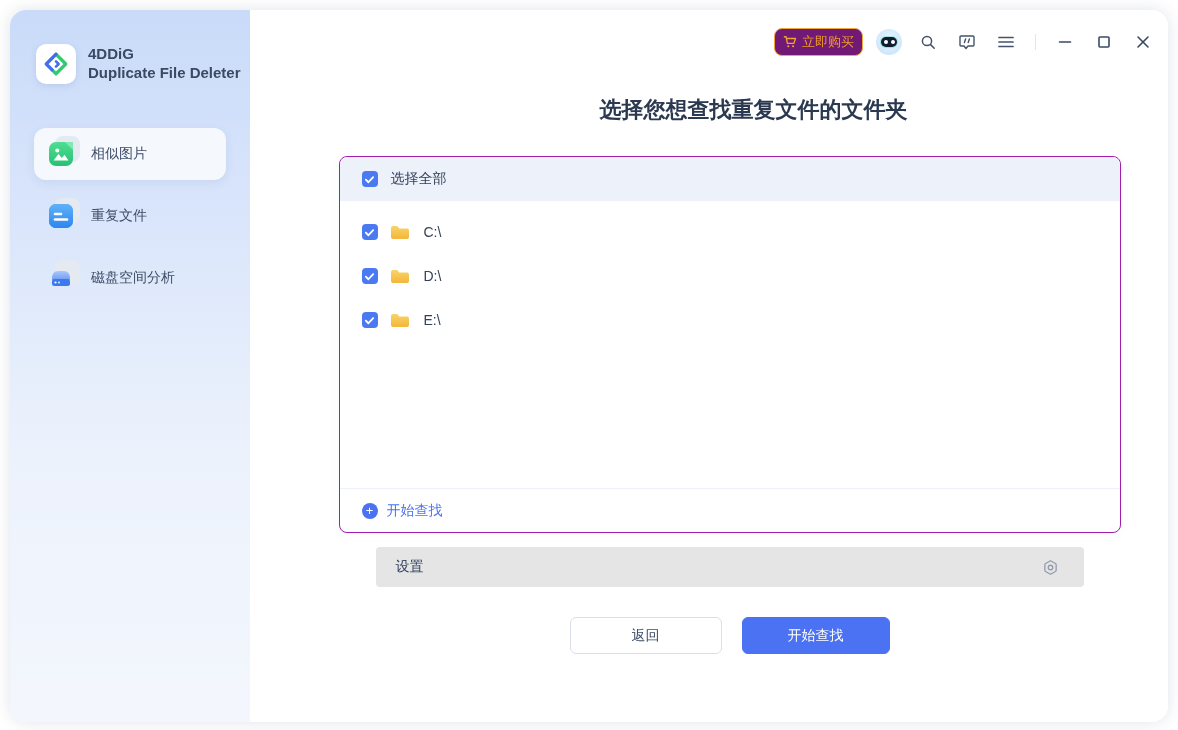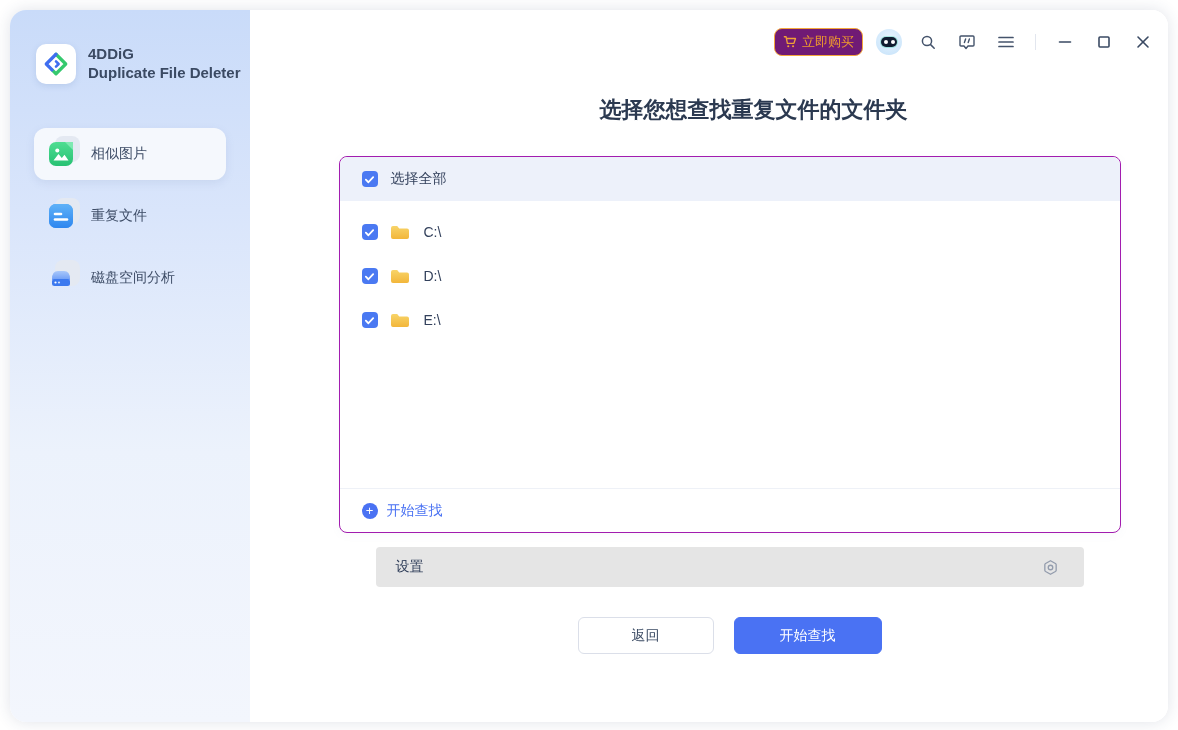--- a/index.html
+++ b/index.html
@@ -59,21 +59,21 @@
   .checkbox { width:16px; height:16px; border-radius:4px; background:#4a79f2;
               display:flex; align-items:center; justify-content:center; cursor:pointer; flex:0 0 16px; }
 
   .settings-bar { width:708px; height:40px; margin:14px auto 0; background:#e5e5e5; border-radius:4px;
                   display:flex; align-items:center; justify-content:space-between; padding:0 20px; }
   .settings-label { font-size:14px; color:#33415c; }
 
   .actions { display:flex; justify-content:center; gap:20px; margin-top:30px; }
   .btn { height:37px; border-radius:6px; font-size:14px; display:flex; align-items:center;
          justify-content:center; cursor:pointer; }
-  .btn-back { width:136px; background:#fff; border:1px solid #dbdfe9; color:#3a4a63; }
+  .btn-back { width:152px; background:#fff; border:1px solid #dbdfe9; color:#3a4a63; }
   .btn-start { width:148px; background:#4a72f3; color:#fff; border:1px solid #4a72f3; }
 </style>
 </head>
 <body>
 
 <div class="window">
 
   <div class="sidebar">
     <div class="logo-row">
       <div class="logo-badge">

